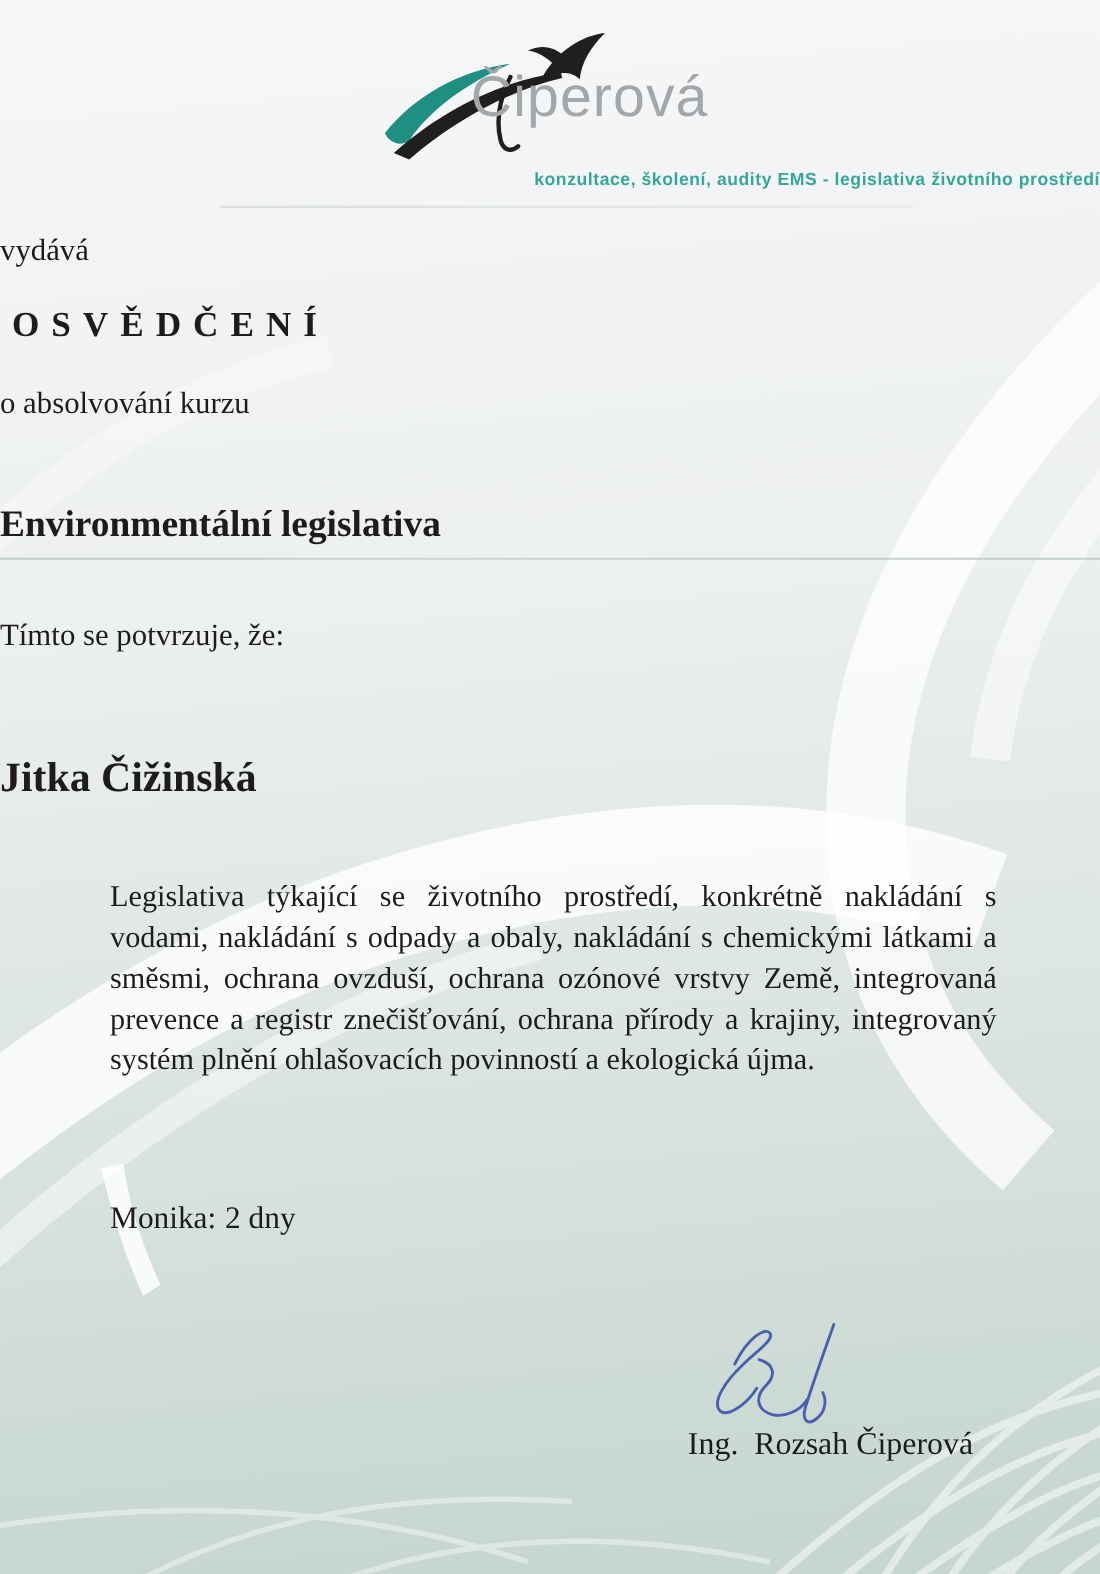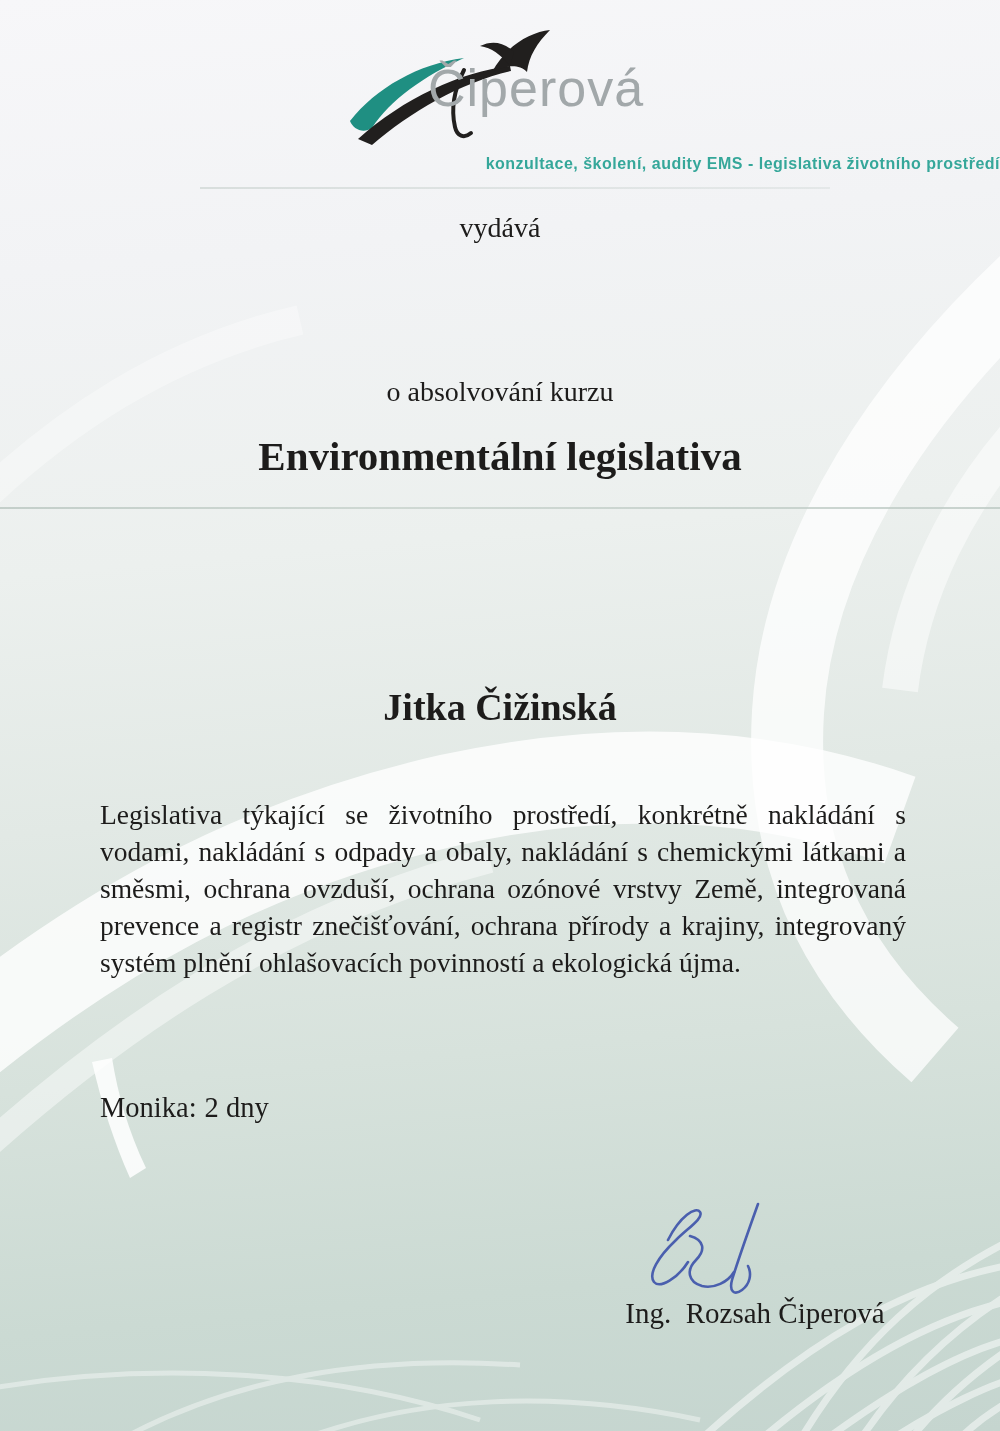--- a/index.html
+++ b/index.html
@@ -8,21 +8,21 @@
     width:1000px;height:1431px;
     margin:0 auto;
     overflow:hidden;
     background:linear-gradient(175deg,
       #f7f7f9 0%, #f2f3f5 18%, #ecf0ee 38%,
       #e2e9e5 55%, #d7e2dc 72%, #cbdad3 88%, #c5d5cf 100%);
     font-family:"Liberation Serif", serif;
     color:#1d1c1b;
   }
   .wm{position:absolute;inset:0;pointer-events:none;}
-  .center{text-align:center;}
+  .center{}
   
   .logo-mark{position:absolute;left:342px;top:26px;}
   .brand-name{
     position:absolute;left:428px;top:62px;width:300px;
     font-family:"Liberation Sans", sans-serif;
     font-size:52px;font-weight:300;color:#a2a8aa;
     letter-spacing:1px;line-height:1;
   }
   .brand-first{
     position:absolute;left:497px;top:113px;width:160px;
@@ -41,24 +41,24 @@
     position:absolute;left:200px;top:187px;width:630px;height:2px;
     background:linear-gradient(90deg,#c2ccc8,rgba(170,185,180,.35));
     opacity:.55;
   }
   .issues{position:absolute;left:0;right:0;top:212px;font-size:28px;}
   .cert-title{
     position:absolute;left:0;right:0;top:276px;
     font-size:32px;font-weight:bold;letter-spacing:0.34em;
     text-indent:0.34em; 
   }
-  .cert-sub{position:absolute;left:0;right:0;top:351px;font-size:28px;margin-top:25px;}
+  .cert-sub{position:absolute;left:0;right:0;top:351px;font-size:28px;}
   .course-title{
-    position:absolute;left:0;right:0;top:432px;
-    font-size:41px;font-weight:bold;
+    position:absolute;left:0;right:0;top:458px;
+    font-size:34px;font-weight:bold;
   }
   .title-rule{
     position:absolute;left:0;right:0;top:507px;height:2px;
     background:linear-gradient(90deg,#b9c6c0,#c7d2cc 40%,#bcc9c3);
     opacity:.8;
   }
   .confirm{position:absolute;left:0;right:0;top:562px;font-size:28px;}
   .recipient{
     position:absolute;left:0;right:0;top:641px;
     font-size:38px;font-weight:bold;margin-top:44px;
@@ -128,26 +128,28 @@
     <path d="M 122,44 C 112,64 109,84 113,101 C 115,110 122,113 129,107" fill="none" stroke="#211f1e" stroke-width="4" stroke-linecap="round"></path>
   </svg>
 
   <div class="brand-name">Čiperová</div>
 
   <div class="tagline">konzultace, školení, audity EMS - legislativa životního prostředí</div>
   <div class="tagline-rule"></div>
 
   <div class="issues center">vydává</div>
 
+  <div class="cert-title center">OSVĚDČENÍ</div>
 
   <div class="cert-sub center">o absolvování kurzu</div>
 
   <div class="course-title center">Environmentální legislativa</div>
   <div class="title-rule"></div>
 
+  <div class="confirm center">Tímto se potvrzuje, že:</div>
 
   <div class="recipient center">Jitka Čižinská</div>
 
 
   <div class="body-par">Legislativa týkající se životního prostředí, konkrétně nakládání s vodami, nakládání s odpady a obaly, nakládání s chemickými látkami a směsmi, ochrana ovzduší, ochrana ozónové vrstvy Země, integrovaná prevence a registr znečišťování, ochrana přírody a krajiny, integrovaný systém plnění ohlašovacích povinností a ekologická újma.</div>
 
   <div class="issued">
     <div>
       <span>Monika:</span><span class="val2">2 dny</span>
     </div>

